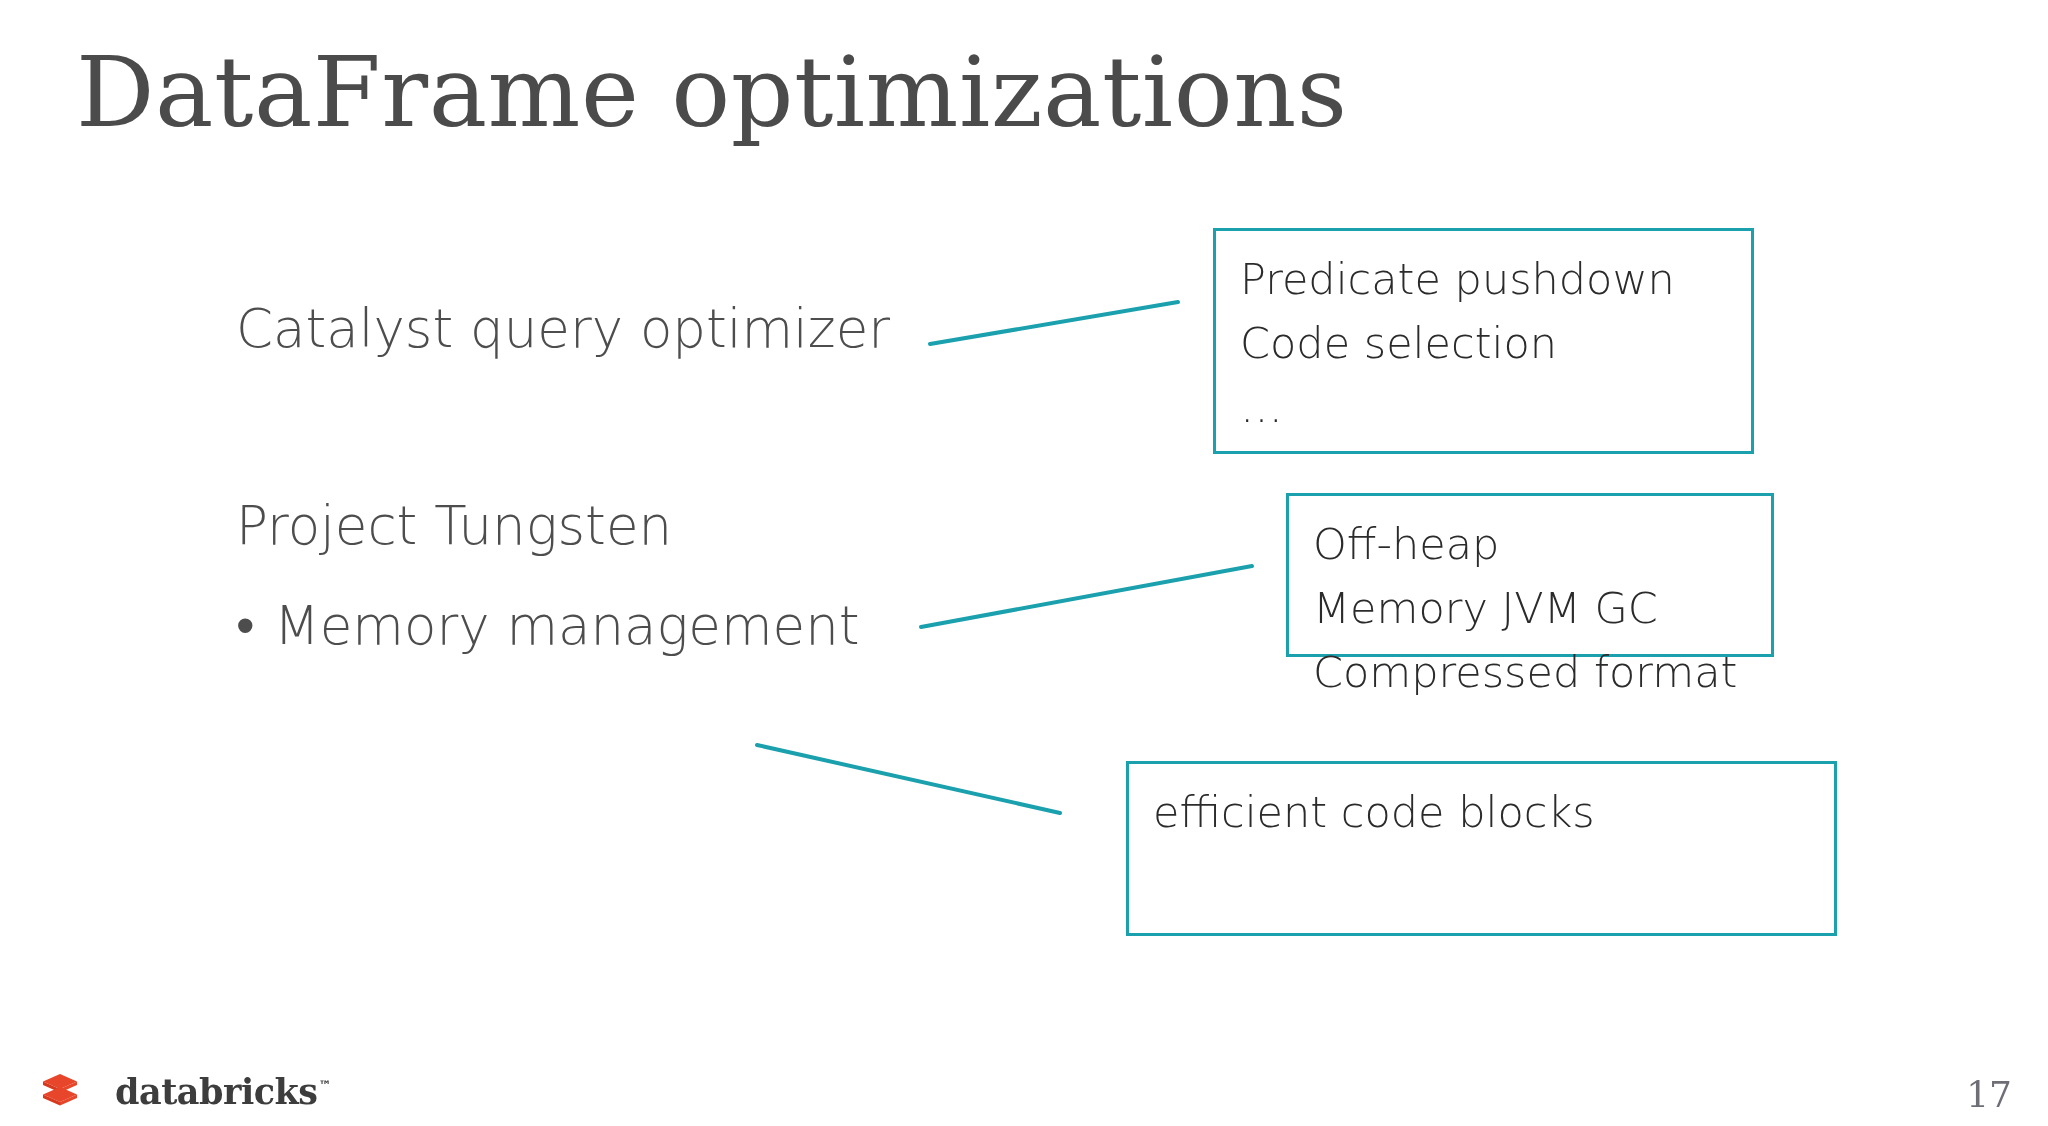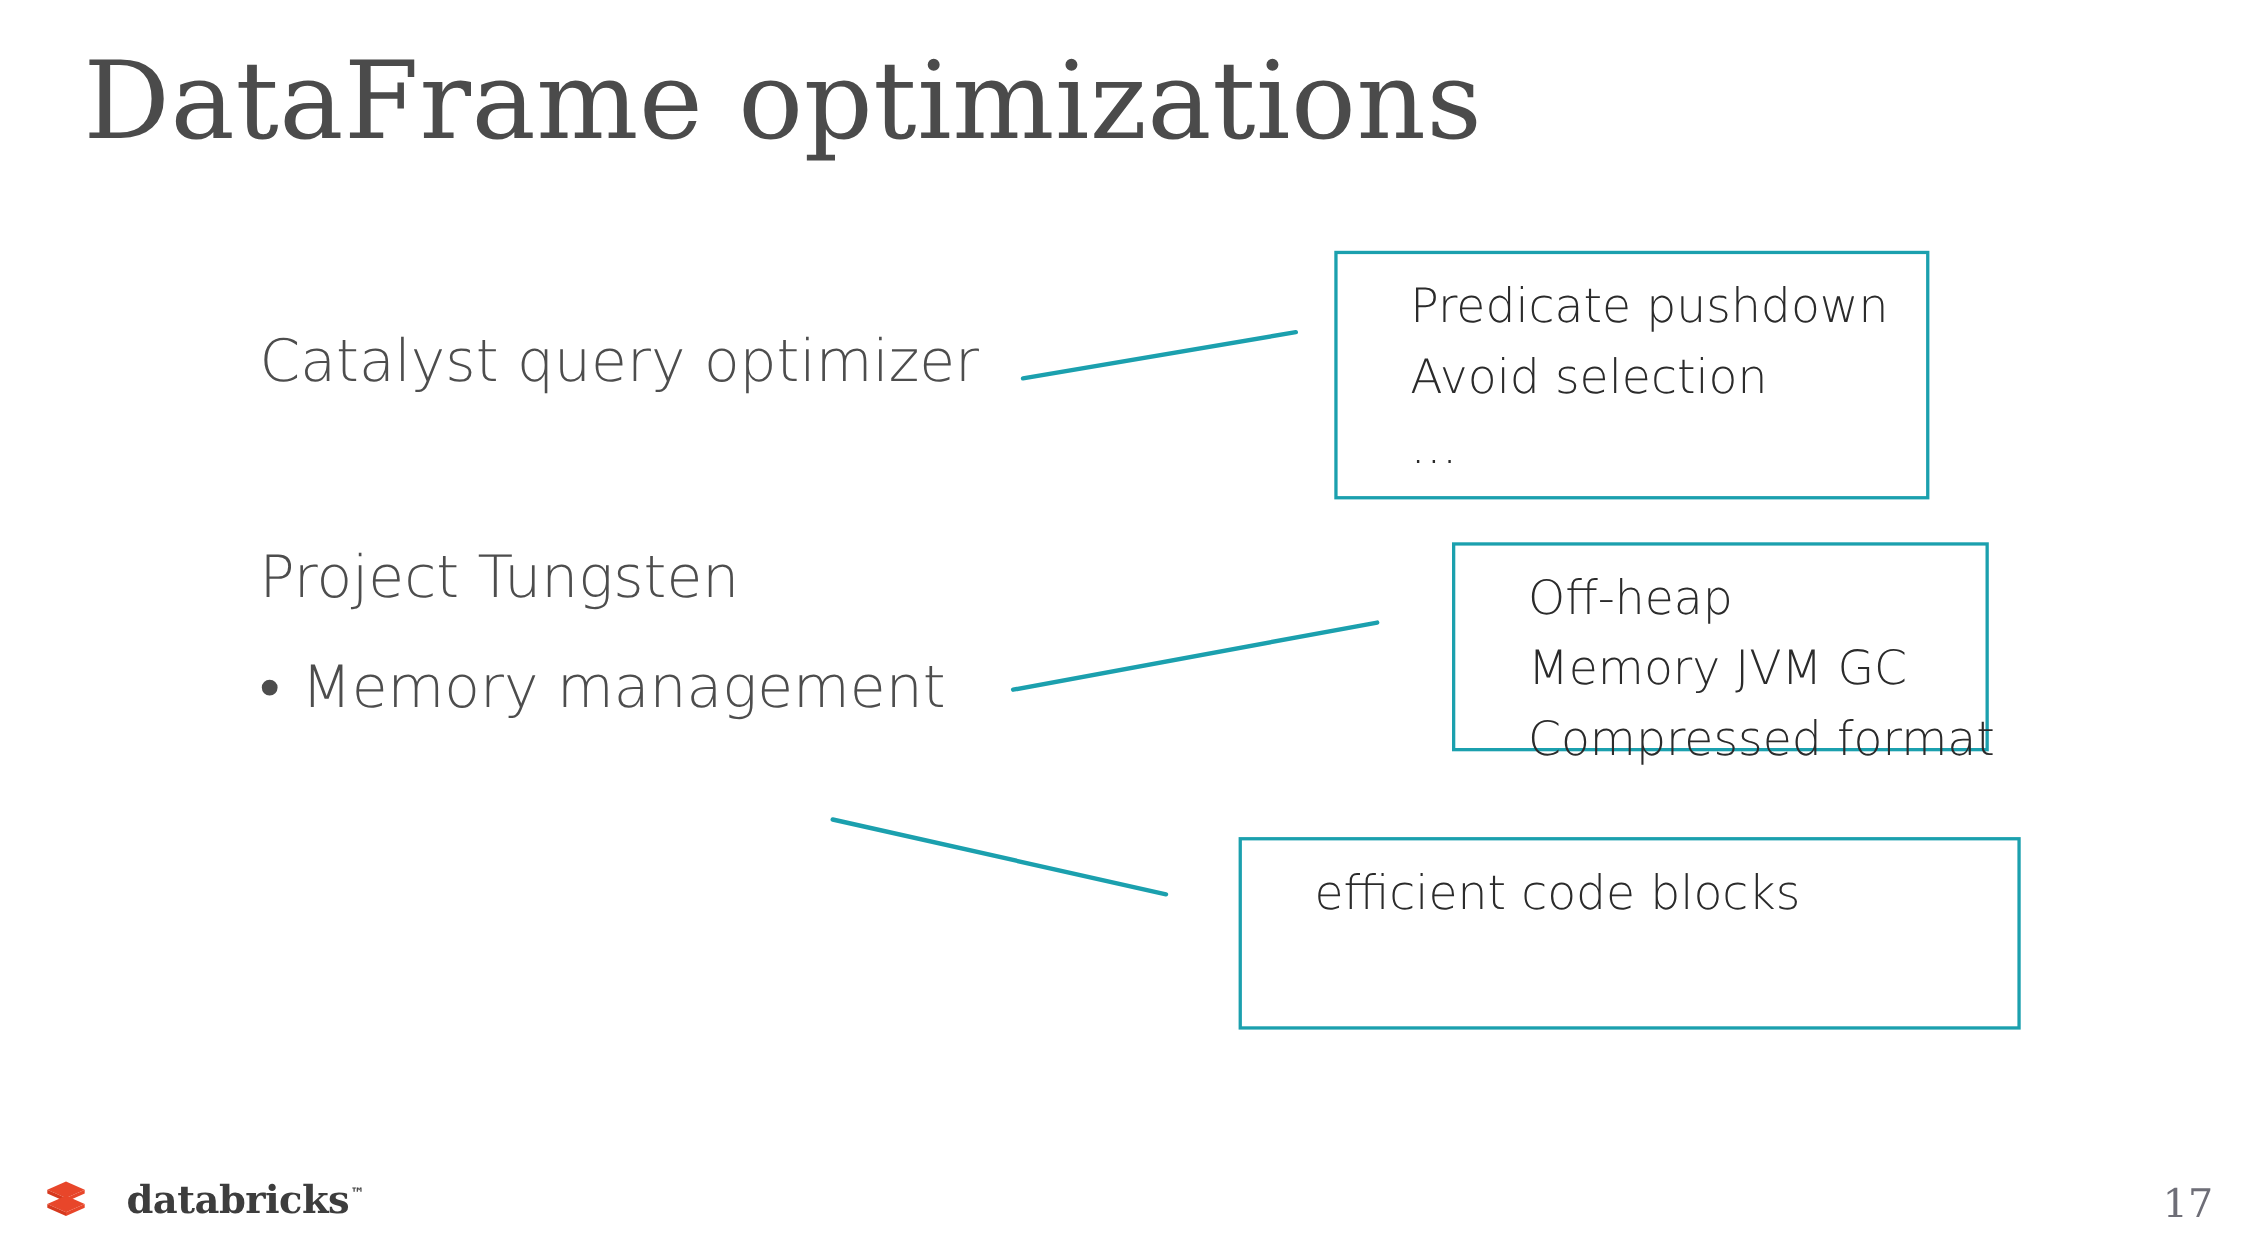--- a/index.html
+++ b/index.html
@@ -58,34 +58,33 @@
   .callout {
     position: absolute;
     box-sizing: border-box;
     border: 3px solid #1ba0ae;
     background: #ffffff;
     font-family: "DejaVu Sans", sans-serif;
     font-weight: 300;
     font-size: 43px;
     line-height: 64px;
     color: #2b2b2b;
-    padding-left: 42px;
   }
   .callout-inner {
     padding: 16px 0 0 24px;
   }
   .callout-row { white-space: nowrap; }
 
   #callout-catalyst {
     left: 1213px;  top: 228px;
     width: 541px;  height: 226px;
   }
   #callout-tungsten {
-    left: 1320px;  top: 493px;
-    width: 488px;  height: 190px;
+    left: 1286px;  top: 493px;
+    width: 488px;  height: 164px;
   }
   #callout-codegen {
     left: 1126px;  top: 761px;
     width: 711px;  height: 175px;
   }
 
   
   #connectors {
     position: absolute;
     left: 0; top: 0;
@@ -151,21 +150,21 @@
 
   <svg id="connectors" viewBox="0 0 2048 1126" width="2048" height="1126">
     <line x1="930" y1="344" x2="1178" y2="302" stroke="#1ba0ae" stroke-width="4" stroke-linecap="round"></line>
     <line x1="921" y1="627" x2="1252" y2="566" stroke="#1ba0ae" stroke-width="4" stroke-linecap="round"></line>
     <line x1="757" y1="745" x2="1060" y2="813" stroke="#1ba0ae" stroke-width="4" stroke-linecap="round"></line>
   </svg>
 
   <div class="callout" id="callout-catalyst">
     <div class="callout-inner">
       <div class="callout-row">Predicate pushdown</div>
-      <div class="callout-row">Avoid selection</div>
+      <div class="callout-row">Code selection</div>
       <div class="callout-row">…</div>
     </div>
   </div>
 
   <div class="callout" id="callout-tungsten">
     <div class="callout-inner">
       <div class="callout-row">Off-heap</div>
       <div class="callout-row">Memory JVM GC</div>
       <div class="callout-row">Compressed format</div>
     </div>

